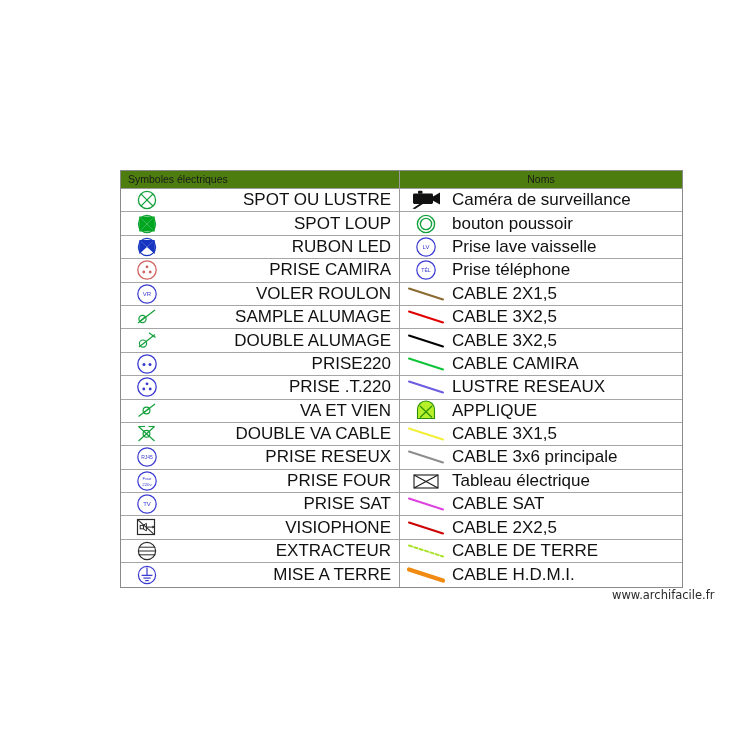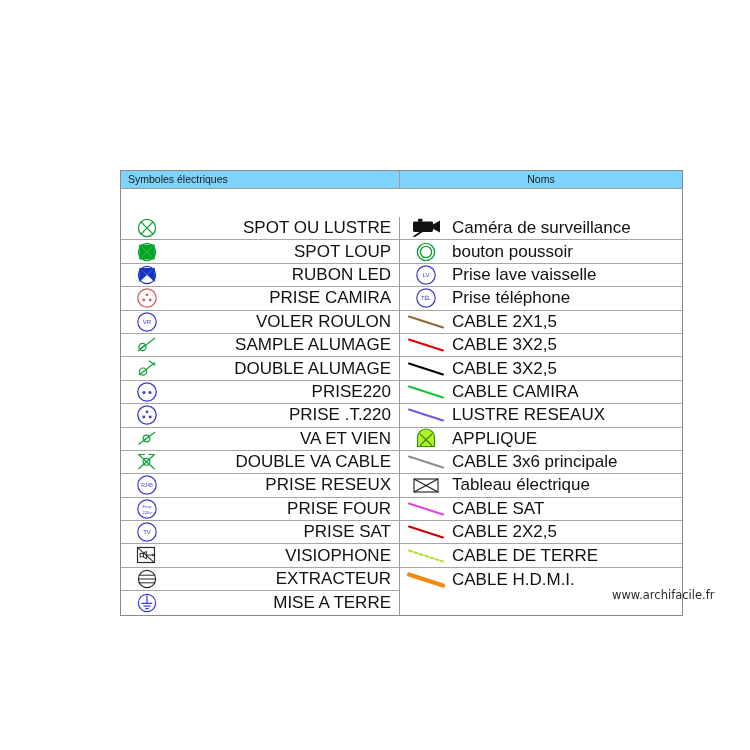--- a/index.html
+++ b/index.html
@@ -20,21 +20,21 @@
     border: 1px solid #8a8a8a;
     background: #ffffff;
     box-sizing: border-box;
     display: flex;
     flex-direction: column;
   }
 
   
   .header-row {
     display: flex;
-    background: #7dd3fc;
+    background: #4d7c0f;
     border-bottom: 1px solid #9b9b9b;
     height: 17px;
   }
   .header-cell {
     font-size: 10.5px;
     color: #1a1a1a;
     line-height: 17px;
     box-sizing: border-box;
   }
   .header-cell.left {
@@ -47,21 +47,20 @@
     flex: 1;
     text-align: center;
   }
 
   
   .body-wrap { display: flex; }
   .col {
     box-sizing: border-box;
     display: flex;
     flex-direction: column;
-    margin-top: 28px;
   }
   .col.left  { width: 279px; border-right: 1px solid #9b9b9b; }
   .col.right { flex: 1; }
 
   .row {
     display: flex;
     align-items: center;
     height: 23.4px;
     border-bottom: 1px solid #a6a6a6;
     box-sizing: border-box;
@@ -382,20 +381,28 @@
               <path d="M2.5 18.5 L2.5 9.5 A8.5 8.5 0 0 1 19.5 9.5 L19.5 18.5 Z" fill="#b6f02a" stroke="#2a8f0a" stroke-width="1.1"></path>
               <line x1="5" y1="6" x2="17" y2="17.5" stroke="#2a8f0a" stroke-width="1.1"></line>
               <line x1="17" y1="6" x2="5" y2="17.5" stroke="#2a8f0a" stroke-width="1.1"></line>
             </svg>
           </div>
           <div class="label-cell">APPLIQUE</div>
         </div>
         <div class="row">
           <div class="sym-cell">
             <svg width="40" height="20" viewBox="0 0 40 20">
+              <line x1="3" y1="4.5" x2="37" y2="15.5" stroke="#f2ee3a" stroke-width="2" stroke-linecap="round"></line>
+            </svg>
+          </div>
+          <div class="label-cell">CABLE 3X1,5</div>
+        </div>
+        <div class="row">
+          <div class="sym-cell">
+            <svg width="40" height="20" viewBox="0 0 40 20">
               <line x1="3" y1="4.5" x2="37" y2="15.5" stroke="#8d8d8d" stroke-width="2" stroke-linecap="round"></line>
             </svg>
           </div>
           <div class="label-cell">CABLE 3x6 principale</div>
         </div>
         <div class="row">
           <div class="sym-cell">
             <svg width="28" height="22" viewBox="0 0 28 22">
               <rect x="2" y="5" width="24" height="13" fill="#ffffff" stroke="#1a1a1a" stroke-width="1.1"></rect>
               <line x1="2" y1="5" x2="26" y2="18" stroke="#1a1a1a" stroke-width="1.1"></line>

